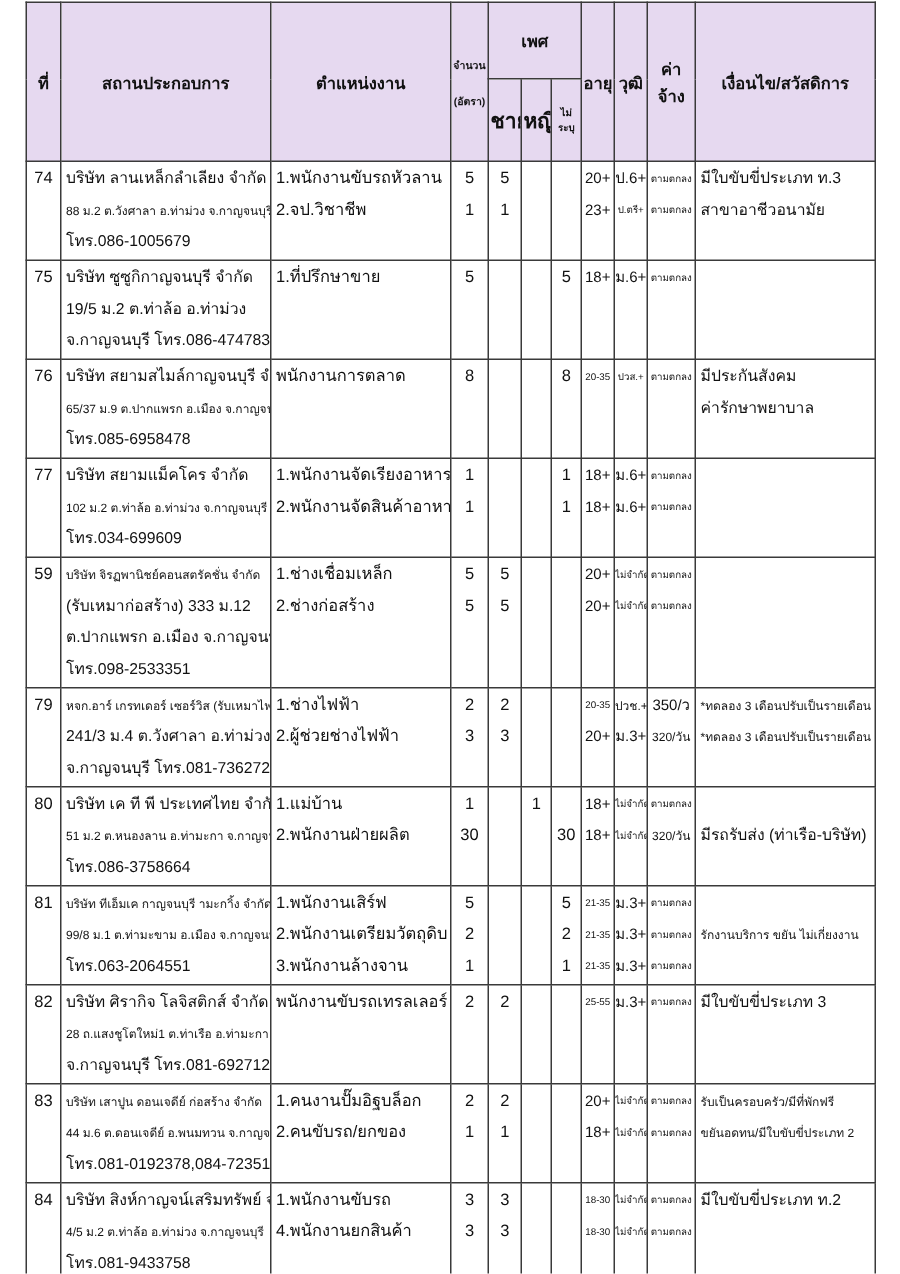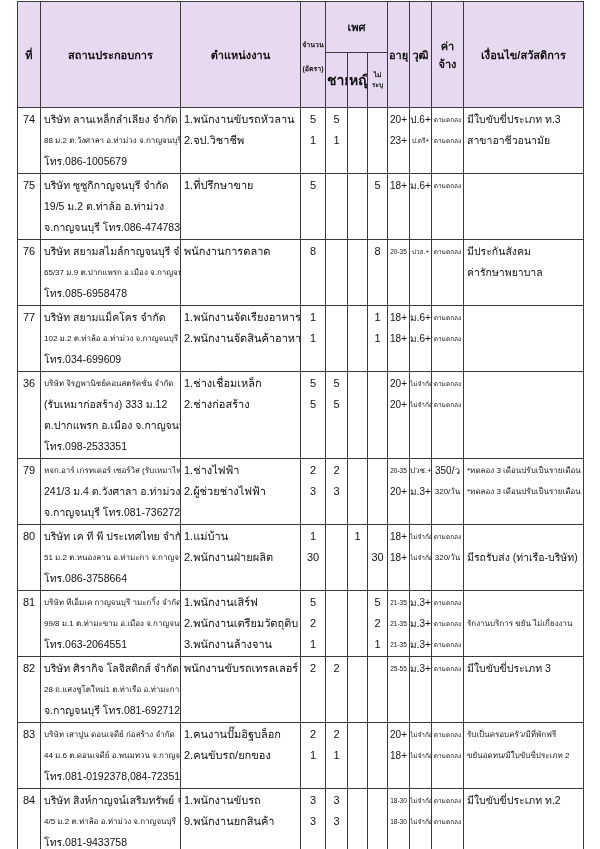--- a/index.html
+++ b/index.html
@@ -226,21 +226,21 @@
             <div class="line t-n">ม.6+</div>
           </td>
           <td class="c-wage">
             <div class="line t-xs">ตามตกลง</div>
             <div class="line t-xs">ตามตกลง</div>
           </td>
           <td class="c-notes"></td>
         </tr>
         <tr>
           <td class="c-no">
-            <div class="line t-n">36</div>
+            <div class="line t-n">59</div>
           </td>
           <td class="c-company">
             <div class="line t-s">บริษัท จิรฏพานิชย์คอนสตรัคชั่น จำกัด</div>
             <div class="line t-n">(รับเหมาก่อสร้าง) 333 ม.12</div>
             <div class="line t-n">ต.ปากแพรก อ.เมือง จ.กาญจนบุรี</div>
             <div class="line t-n">โทร.098-2533351</div>
           </td>
           <td class="c-position">
             <div class="line t-n">1.ช่างเชื่อมเหล็ก</div>
             <div class="line t-n">2.ช่างก่อสร้าง</div>
@@ -474,21 +474,21 @@
           <td class="c-no">
             <div class="line t-n">84</div>
           </td>
           <td class="c-company">
             <div class="line t-n">บริษัท สิงห์กาญจน์เสริมทรัพย์ จำกัด</div>
             <div class="line t-s">4/5 ม.2 ต.ท่าล้อ อ.ท่าม่วง จ.กาญจนบุรี</div>
             <div class="line t-n">โทร.081-9433758</div>
           </td>
           <td class="c-position">
             <div class="line t-n">1.พนักงานขับรถ</div>
-            <div class="line t-n">9.พนักงานยกสินค้า</div>
+            <div class="line t-n">4.พนักงานยกสินค้า</div>
           </td>
           <td class="c-amount">
             <div class="line t-n">3</div>
             <div class="line t-n">3</div>
           </td>
           <td class="c-male">
             <div class="line t-n">3</div>
             <div class="line t-n">3</div>
           </td>
           <td class="c-female"></td>

